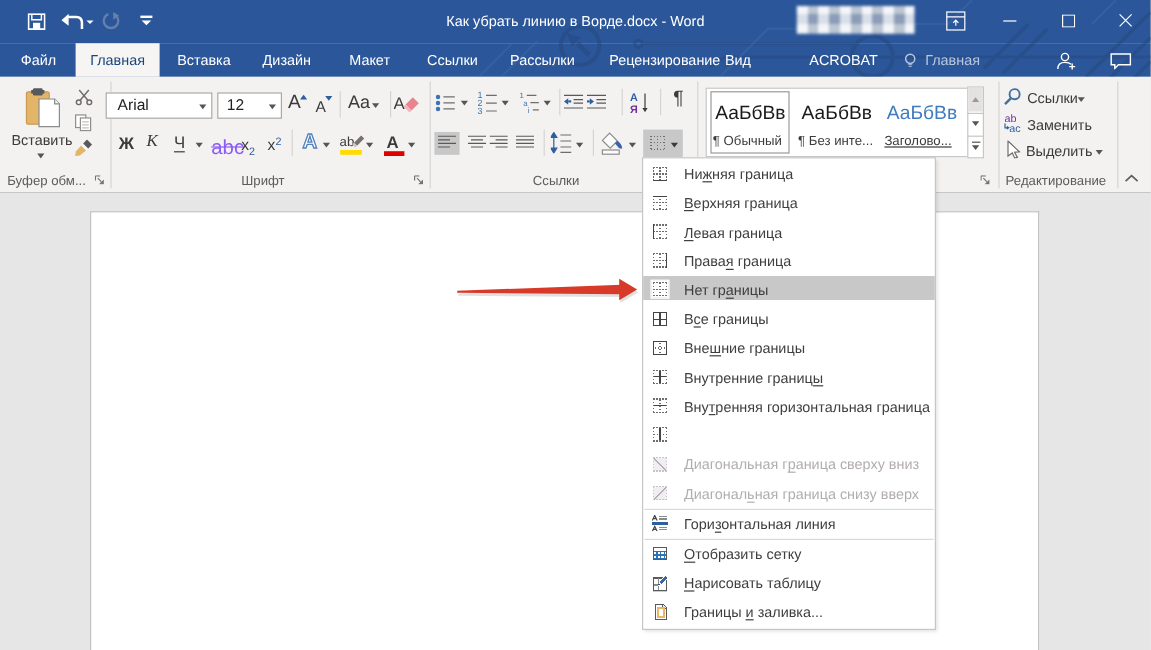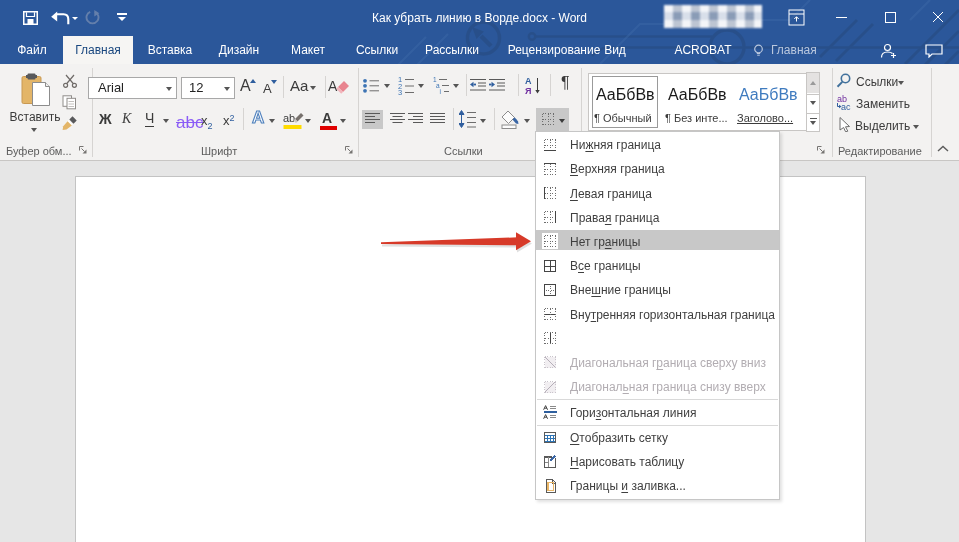--- a/index.html
+++ b/index.html
@@ -501,20 +501,31 @@
         </svg>
         <span class="txt">Вне<u>ш</u>ние границы</span>
       </div>
     <div class="mi">
         <svg width="14" height="14">
           <line class="ld" x1="1.5" y1="1.5" x2="12.5" y2="1.5"></line>
           <line class="ld" x1="1.5" y1="12.5" x2="12.5" y2="12.5"></line>
           <line class="ld" x1="1.5" y1="1.5" x2="1.5" y2="12.5"></line>
           <line class="ld" x1="12.5" y1="1.5" x2="12.5" y2="12.5"></line>
           <line class="ls" x1="2" y1="7" x2="12" y2="7"></line>
+          <line class="ls" x1="7" y1="2" x2="7" y2="12"></line>
+        </svg>
+        <span class="txt">Внутренние границ<u>ы</u></span>
+      </div>
+    <div class="mi">
+        <svg width="14" height="14">
+          <line class="ld" x1="1.5" y1="1.5" x2="12.5" y2="1.5"></line>
+          <line class="ld" x1="1.5" y1="12.5" x2="12.5" y2="12.5"></line>
+          <line class="ld" x1="1.5" y1="1.5" x2="1.5" y2="12.5"></line>
+          <line class="ld" x1="12.5" y1="1.5" x2="12.5" y2="12.5"></line>
+          <line class="ls" x1="2" y1="7" x2="12" y2="7"></line>
           <line class="ld" x1="7" y1="2" x2="7" y2="12"></line>
         </svg>
         <span class="txt">Вну<u>т</u>ренняя горизонтальная граница</span>
       </div>
     <div class="mi">
         <svg width="14" height="14">
           <line class="ld" x1="1.5" y1="1.5" x2="12.5" y2="1.5"></line>
           <line class="ld" x1="1.5" y1="12.5" x2="12.5" y2="12.5"></line>
           <line class="ld" x1="1.5" y1="1.5" x2="1.5" y2="12.5"></line>
           <line class="ld" x1="12.5" y1="1.5" x2="12.5" y2="12.5"></line>

